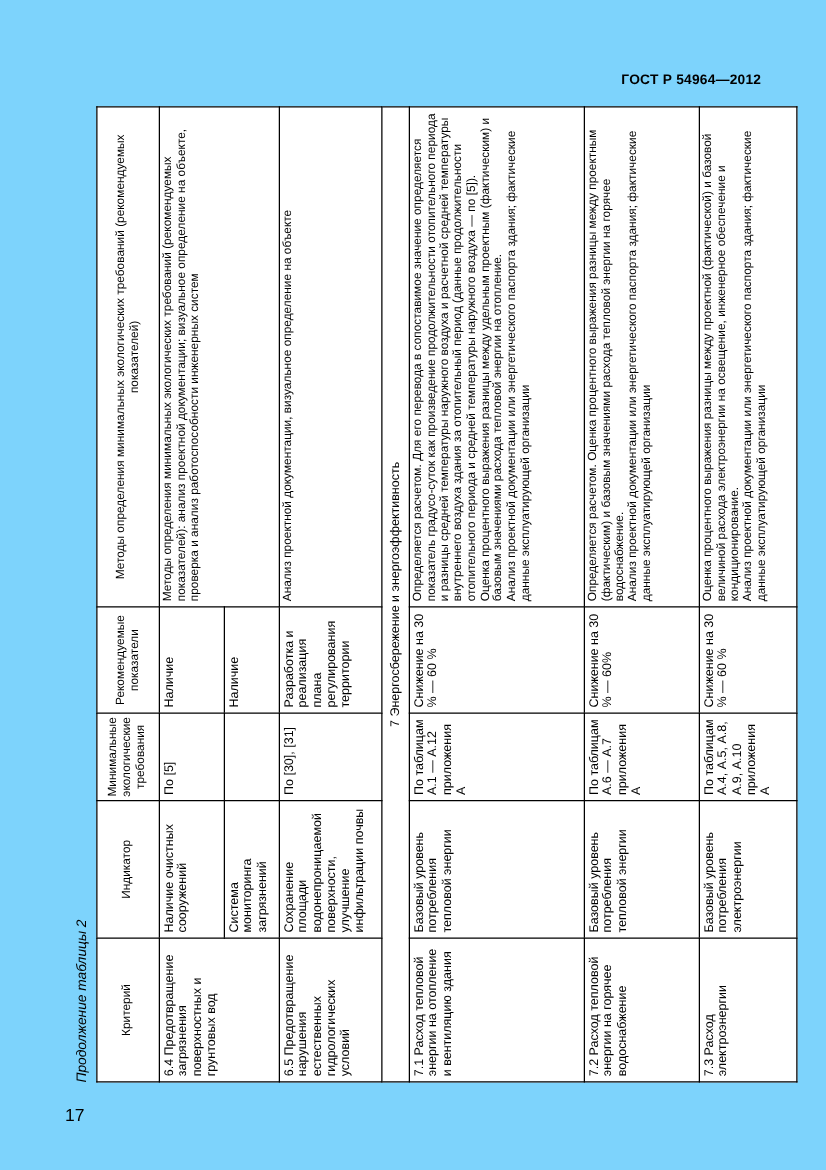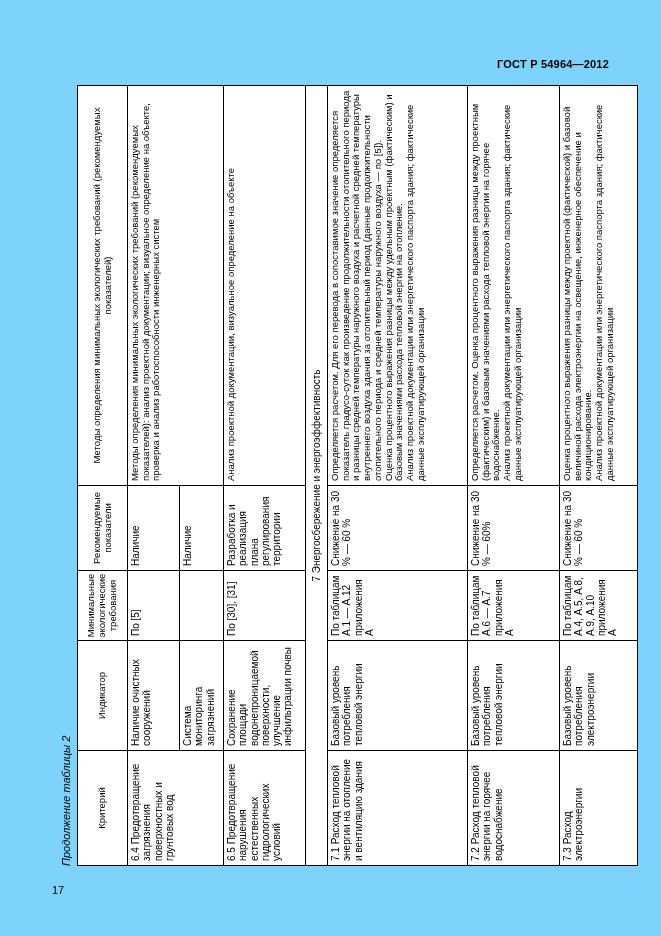--- a/index.html
+++ b/index.html
@@ -12,21 +12,21 @@
     overflow:hidden;
     font-family:"Liberation Sans", sans-serif;
     color:#000;
   }
   .running-head {
     position:absolute; top:58px; right:52px;
     font-size:11px; font-weight:bold; letter-spacing:0.2px;
   }
   .page-number {
     position:absolute; left:52px; top:884px;
-    font-size:11px;
+    font-size:14px;
   }
   
   .rotated {
     position:absolute; left:60px; top:866px;
     width:780px;
     transform:rotate(-90deg);
     transform-origin:0 0;
   }
   .caption {
     font-style:italic; font-size:11px; margin-bottom:5px;

